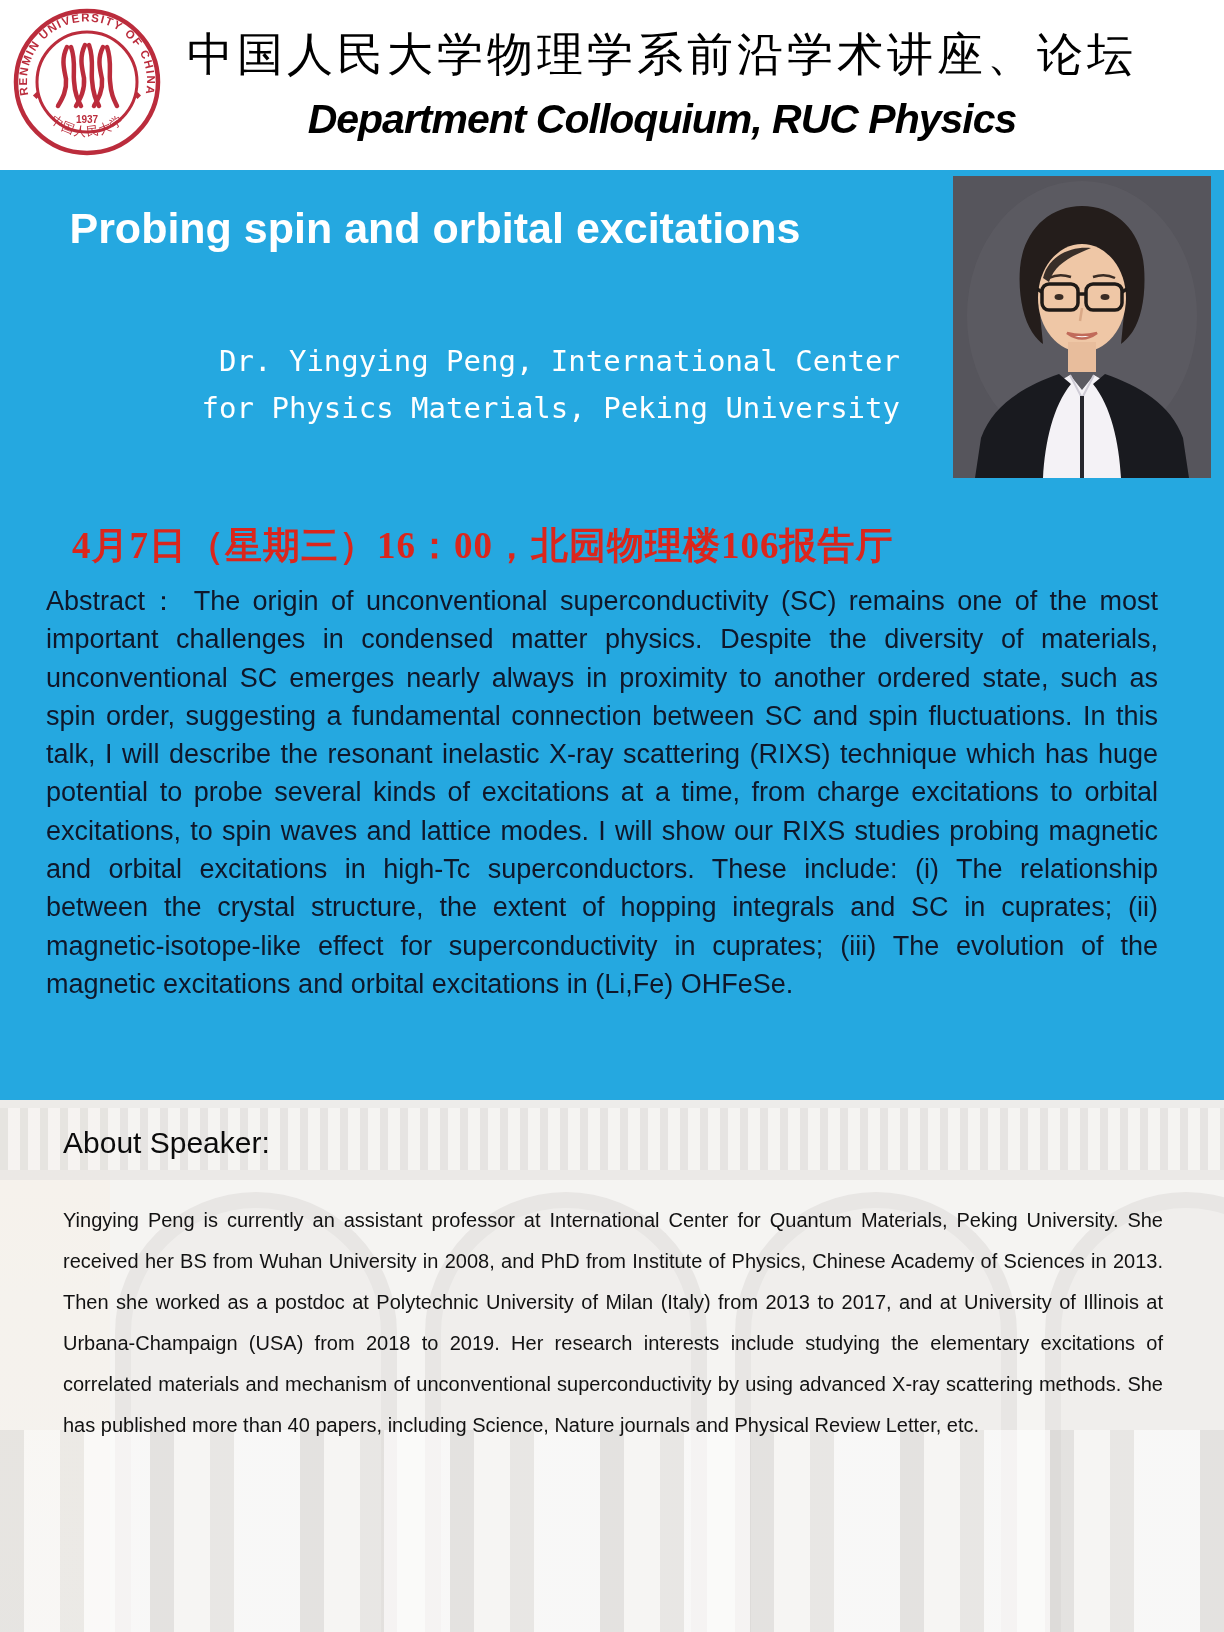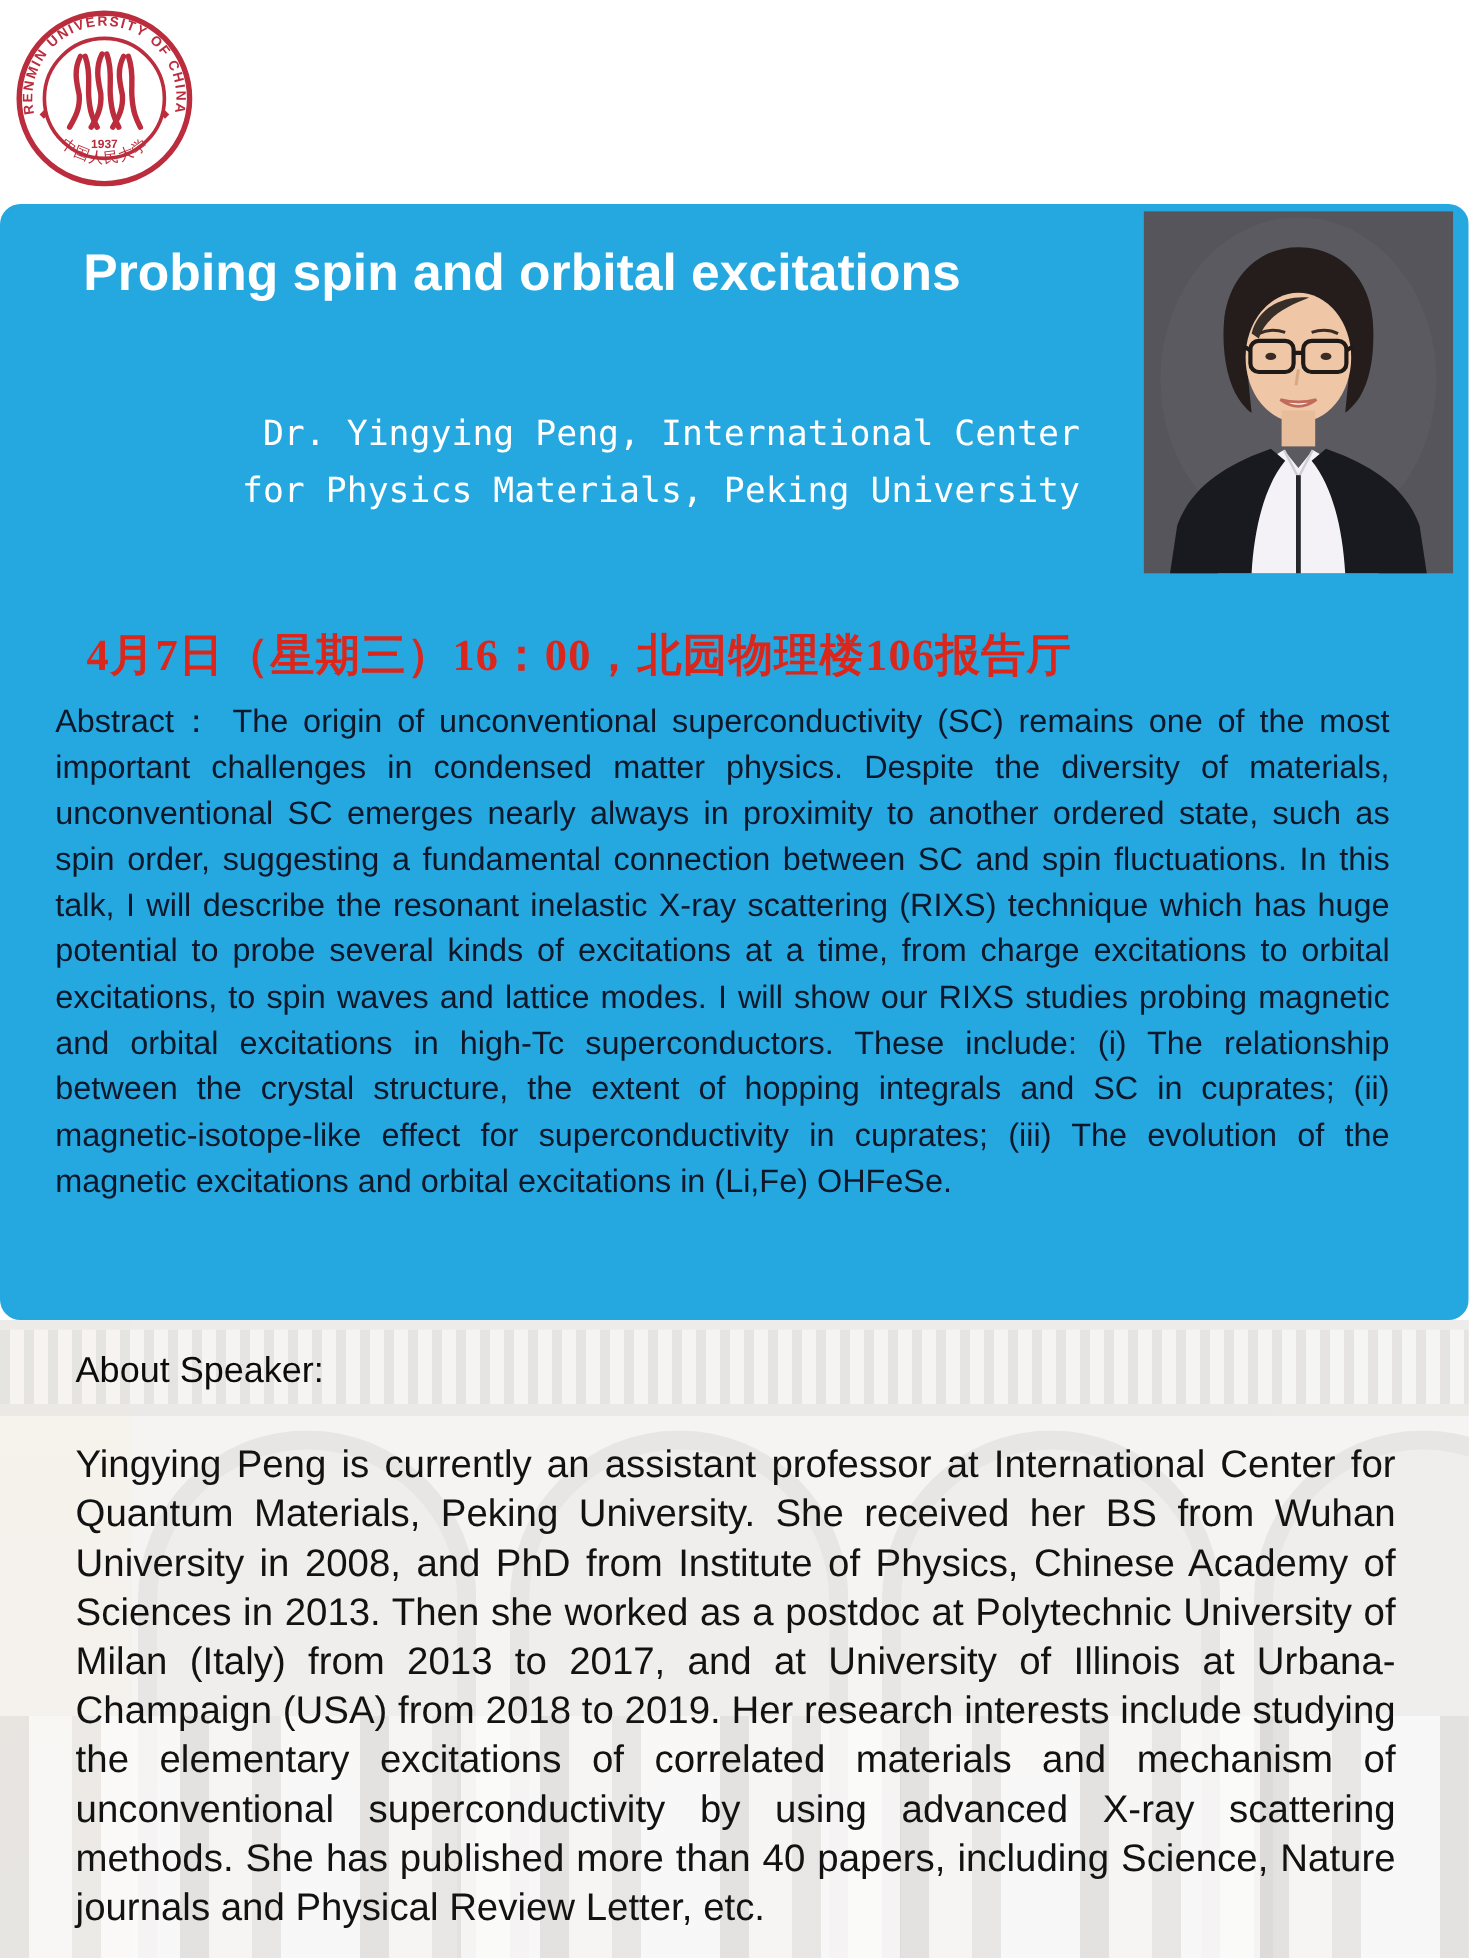--- a/index.html
+++ b/index.html
@@ -12,21 +12,21 @@
   .logo .lg-stroke{stroke:var(--logo-red);fill:none;}
   .logo .lg-fill{fill:var(--logo-red);}
   .header-titles{position:absolute;left:170px;right:70px;top:0;text-align:center;color:#000;}
   .title-zh{margin-top:24px;font-family:"DejaVu Serif","Liberation Serif",serif;
             font-size:46px;font-weight:500;letter-spacing:4px;white-space:nowrap;}
   .title-en{margin-top:10px;font-family:"Liberation Sans",sans-serif;font-weight:bold;
             font-style:italic;font-size:41px;letter-spacing:-1px;white-space:nowrap;}
 
   
   .blue-panel{position:absolute;top:170px;left:0;width:1224px;height:930px;
-              background:var(--panel-blue);border-radius:17px;}
+              background:var(--panel-blue);}
   .talk-title{position:absolute;top:28px;left:30px;width:810px;text-align:center;
               color:#fff;font-weight:bold;font-size:43px;line-height:61px;}
   .speaker-photo{position:absolute;left:953px;top:6px;width:258px;height:302px;}
   .speaker-lines{position:absolute;top:168px;left:20px;width:880px;text-align:right;
                  color:#fff;font-family:"DejaVu Sans Mono","Liberation Mono",monospace;
                  font-size:29px;line-height:47px;white-space:nowrap;}
   .schedule{position:absolute;top:310px;left:72px;color:var(--schedule-red);
             font-family:Liberation Serif, serif;font-weight:bold;
             font-size:37px;letter-spacing:1px;white-space:nowrap;margin-top:41px;}
   .abstract{position:absolute;top:412px;left:46px;width:1112px;color:#0f172a;
@@ -43,21 +43,21 @@
   .arch{position:absolute;top:92px;width:250px;height:430px;border:16px solid #c9c5c0;
         border-bottom:none;border-radius:160px 160px 0 0;background:#dedbd7;opacity:.7;}
   .lower-stripes{position:absolute;top:330px;bottom:0;left:0;right:0;
                  background:repeating-linear-gradient(90deg,rgba(120,115,110,.22) 0 24px,
                  rgba(250,248,246,.5) 24px 60px,rgba(170,165,159,.25) 60px 84px,
                  rgba(255,255,255,.55) 84px 150px);}
   .white-wash{position:absolute;inset:0;background:rgba(255,255,255,.48);}
   .about-content{position:absolute;inset:0;}
   .about-heading{position:absolute;top:26px;left:63px;font-size:30px;color:#0c0c0c;}
   .speaker-bio{position:absolute;top:100px;left:63px;width:1100px;color:#121212;
-               font-size:32px;line-height:41px;text-align:justify;}
+               font-size:20px;line-height:41px;text-align:justify;}
 </style>
 </head>
 <body>
 
 <div class="poster">
 
   <div class="header">
     <svg class="logo" viewBox="0 0 150 150" aria-hidden="true">
       <defs>
         <path id="arcTop" d="M 19 96 A 60 60 0 1 1 131 96"></path>
@@ -78,20 +78,24 @@
         <path d="M73,38 C67,50 70,61 72,71 C73,84 68,92 64,99"></path>
         <path d="M77,38 C82,52 79,63 80,73 C81,87 84,93 87,99"></path>
         <path d="M91,40 C85,52 88,62 90,72 C91,84 86,92 82,99"></path>
         <path d="M95,40 C100,54 97,64 98,74 C99,88 102,93 105,99"></path>
       </g>
       <text class="lg-fill" x="75" y="116" font-size="10" text-anchor="middle" font-family="Liberation Sans, sans-serif" font-weight="bold">1937</text>
       <rect class="lg-fill" x="22" y="86" width="5" height="5" transform="rotate(45 24.5 88.5)"></rect>
       <rect class="lg-fill" x="123" y="86" width="5" height="5" transform="rotate(45 125.5 88.5)"></rect>
     </svg>
 
+    <div class="header-titles">
+      <div class="title-zh">中国人民大学物理学系前沿学术讲座、论坛</div>
+      <div class="title-en">Department Colloquium, RUC Physics</div>
+    </div>
   </div>
 
   <div class="blue-panel">
 
     <div class="talk-title">
       <div>Probing spin and orbital excitations</div>
     </div>
 
     <svg class="speaker-photo" viewBox="0 0 258 302" aria-hidden="true">
       <rect width="258" height="302" fill="#56555C"></rect>

